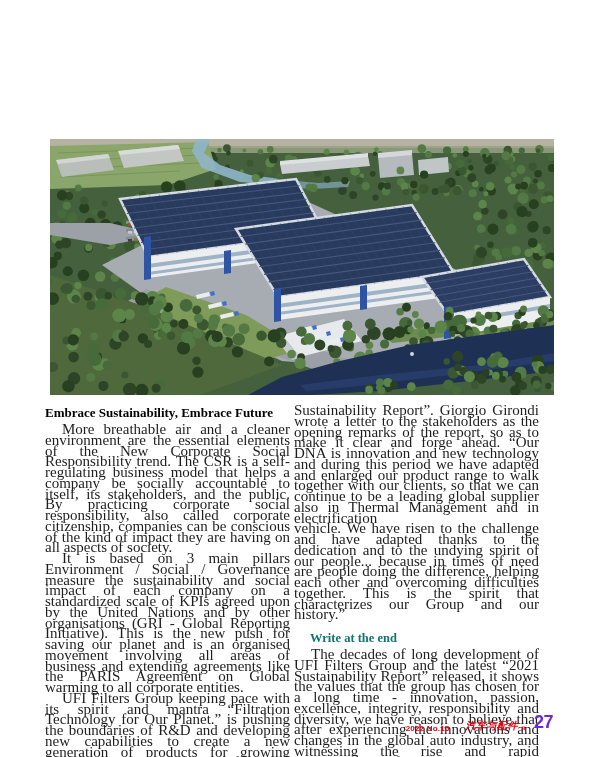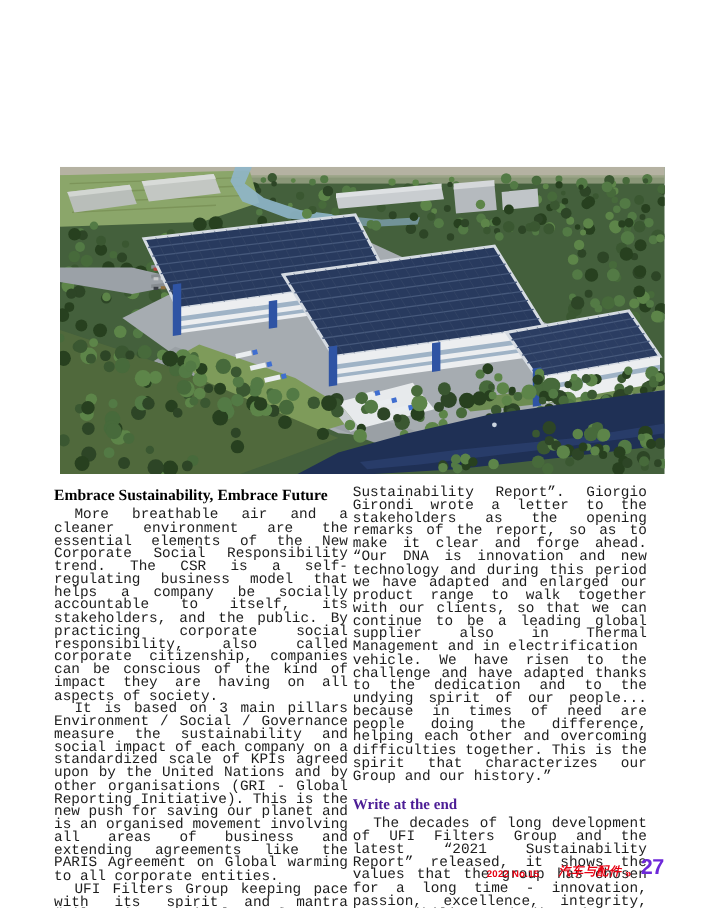--- a/index.html
+++ b/index.html
@@ -3,22 +3,22 @@
 <meta charset="utf-8">
 <style>
   html,body{margin:0;padding:0;background:#ffffff;}
   .page{position:relative;width:600px;height:757px;background:#fff;overflow:hidden;
         font-family:"Liberation Serif", serif;color:#1c1c1c;}
   .photo{position:absolute;left:50px;top:139px;width:504px;height:256px;overflow:hidden;}
   .photo svg{display:block;width:100%;height:100%;}
   .columns{position:absolute;left:45px;top:405px;width:509px;display:flex;gap:4px;}
   .col{width:245px;}
   .col h2{font-size:13px;line-height:15px;font-weight:bold;margin:0 0 4px 0;color:#000;}
-  .col h3{font-size:12.5px;line-height:14px;font-weight:bold;margin:11px 0 4px 0;color:#4c1d95;}
-  .col p{font-size:12px;line-height:10.75px;text-align:justify;margin:0;color:#1d1d1d;font-family:Liberation Mono, monospace;}
+  .col h3{font-size:12.5px;line-height:14px;font-weight:bold;margin:11px 0 4px 16px;color:#0f766e;}
+  .col p{font-size:15px;line-height:10.75px;text-align:justify;margin:0;color:#1d1d1d;}
   .col p.ind{text-indent:17px;}
   .footer{position:absolute;right:47px;top:712px;display:flex;align-items:flex-end;
           font-family:Liberation Sans, sans-serif;white-space:nowrap;}
   .issue{color:#e60012;font-weight:bold;font-size:8px;letter-spacing:.2px;}
   .mag{color:#e60012;font-weight:bold;font-style:italic;font-size:10px;margin-left:16px;letter-spacing:.5px;}
   .chev{color:#e60012;font-weight:bold;font-size:9px;margin-left:3px;}
   .pgnum{color:#6d28d9;font-weight:bold;font-size:18px;margin-left:8px;letter-spacing:-.5px;}
 </style>
 </head>
 <body>

